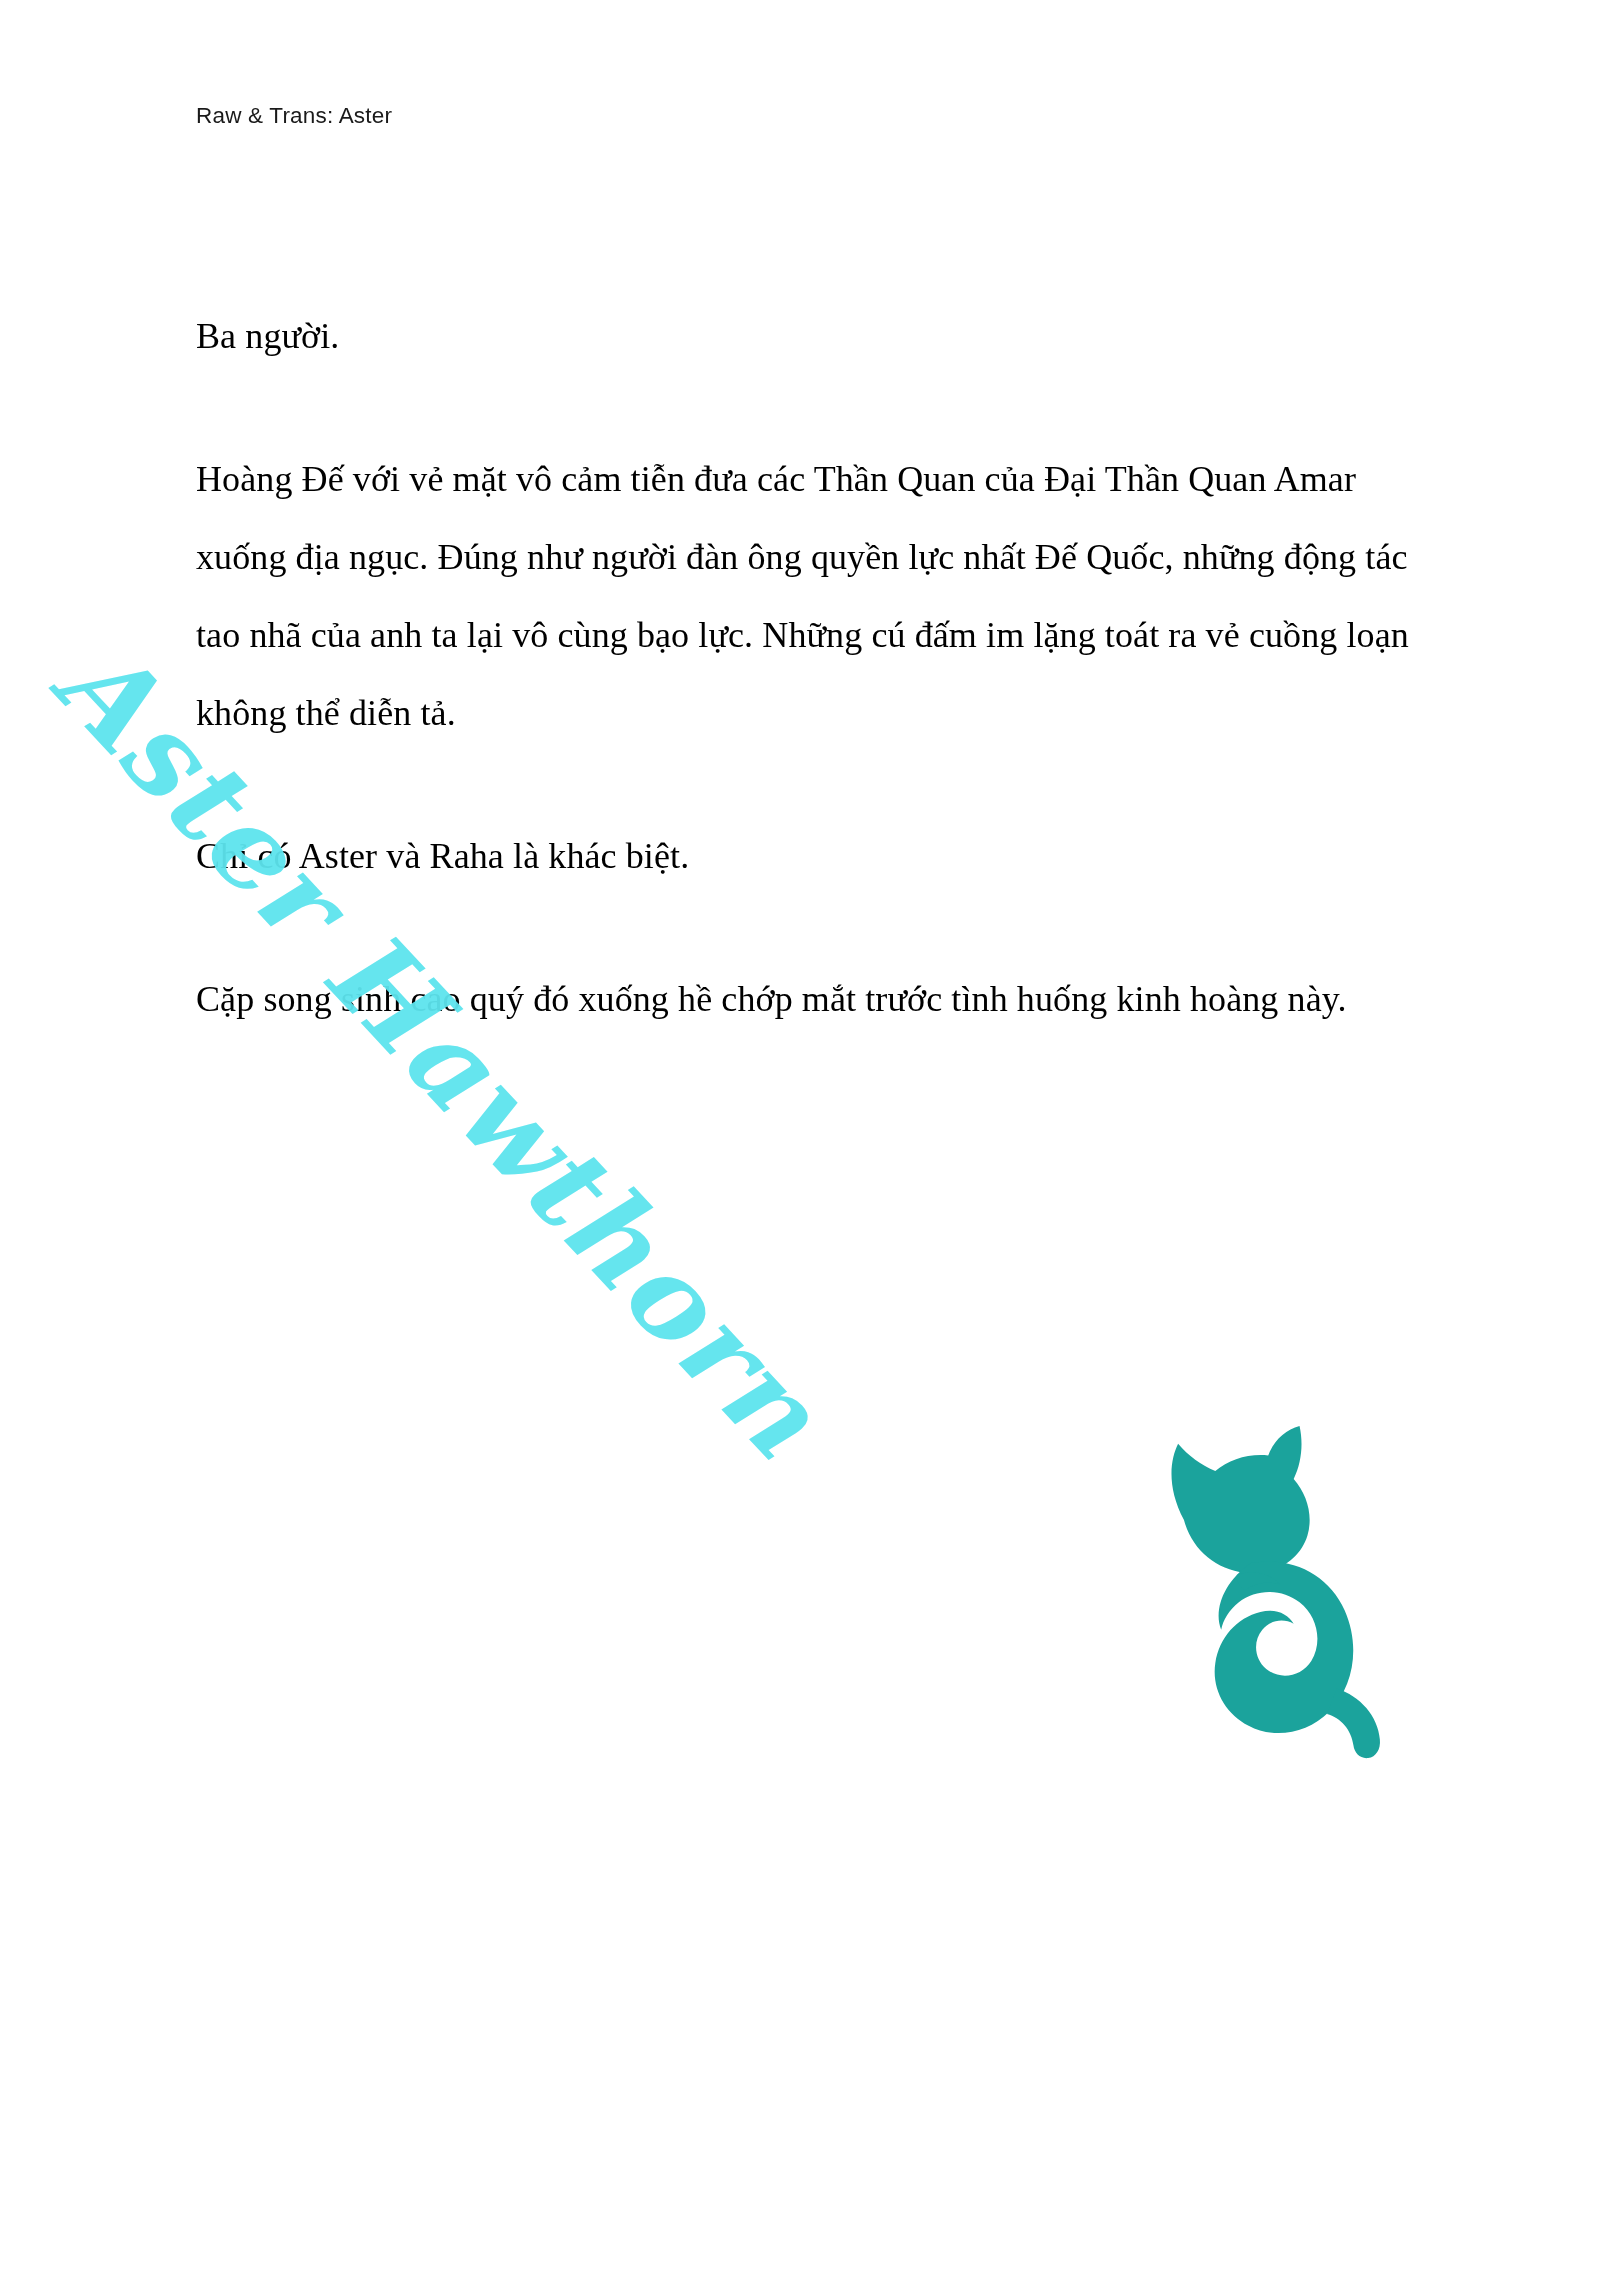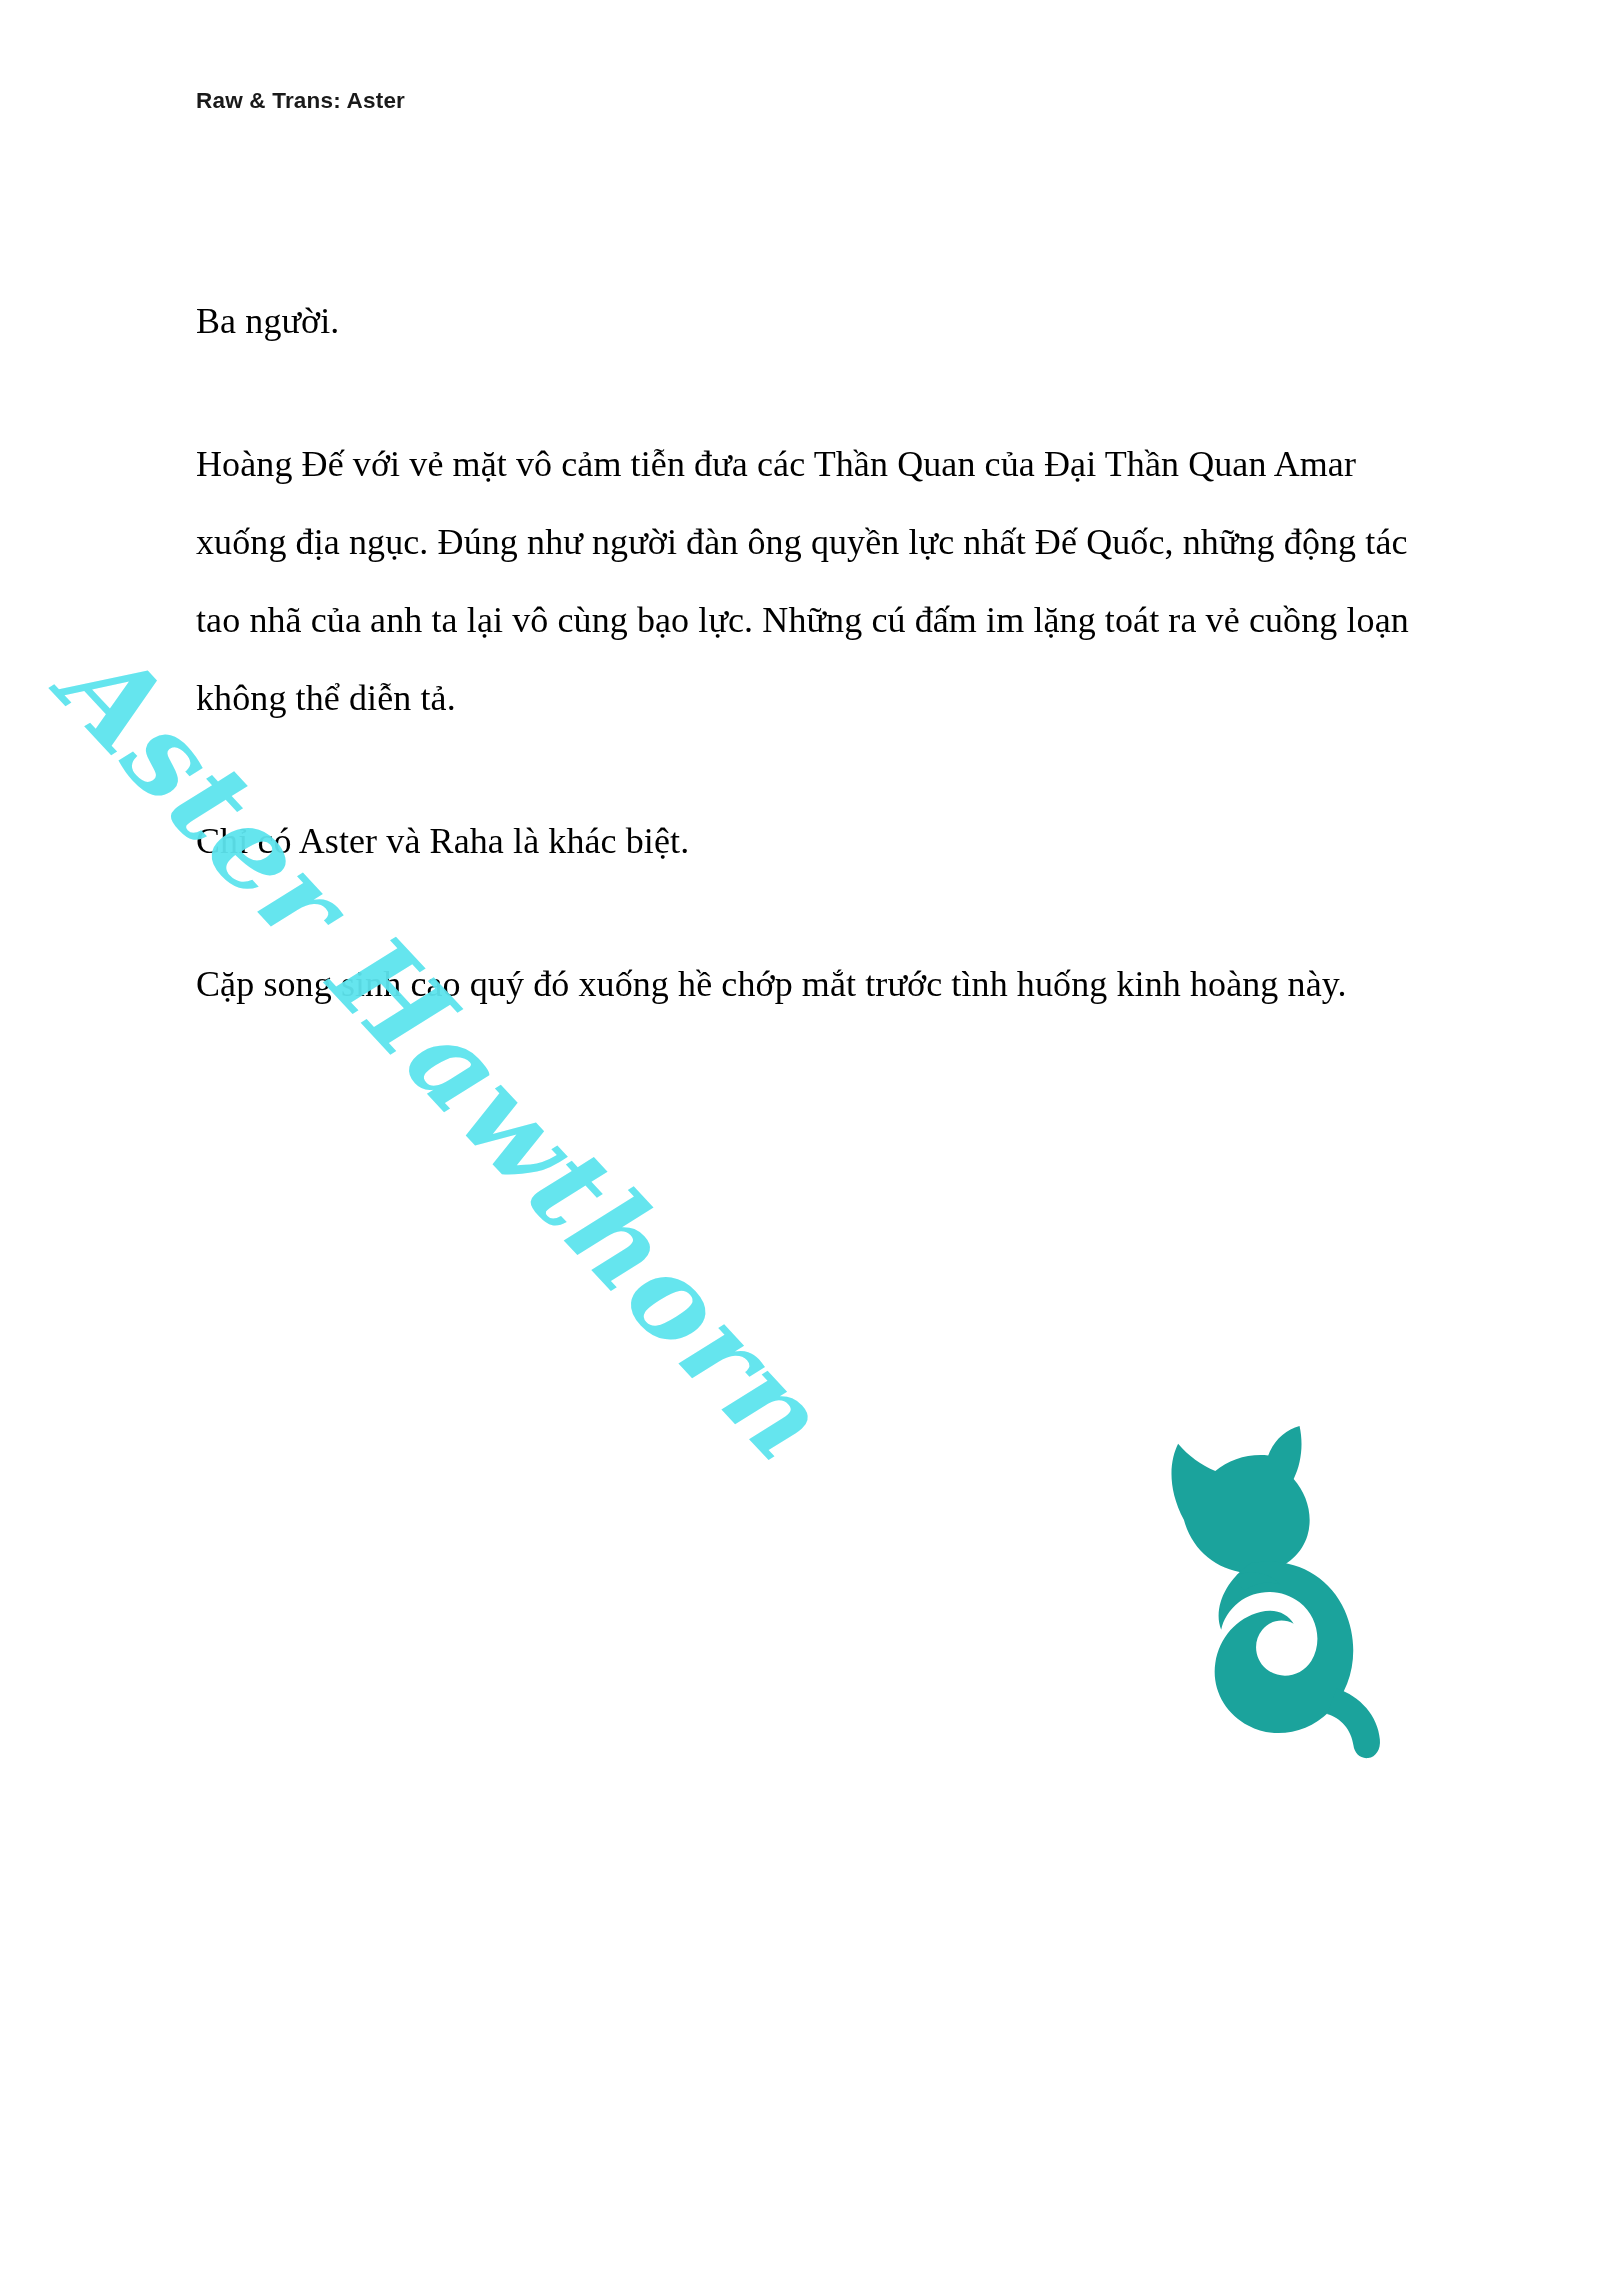--- a/index.html
+++ b/index.html
@@ -15,35 +15,34 @@
     width: 1621px;
     height: 2293px;
     background: #ffffff;
     overflow: hidden;
   }
 
   
   #running-header {
     position: absolute;
     left: 196px;
-    top: 87px;
+    top: 102px;
     font-family: "Liberation Sans", "DejaVu Sans", sans-serif;
     font-size: 22.5px;
     line-height: 27.4px;
     color: #1a1a1a;
     letter-spacing: 0.2px;
     white-space: nowrap;
-    font-weight: bold;
   }
 
   
   #body-column {
     position: absolute;
     left: 196px;
-    top: 282px;
+    top: 297px;
     width: 1235px;
   }
   .para {
     font-size: 36px;
     line-height: 78px;
     color: #000000;
     margin: 0;
     text-align: left;
     letter-spacing: 0.1px;
   }

